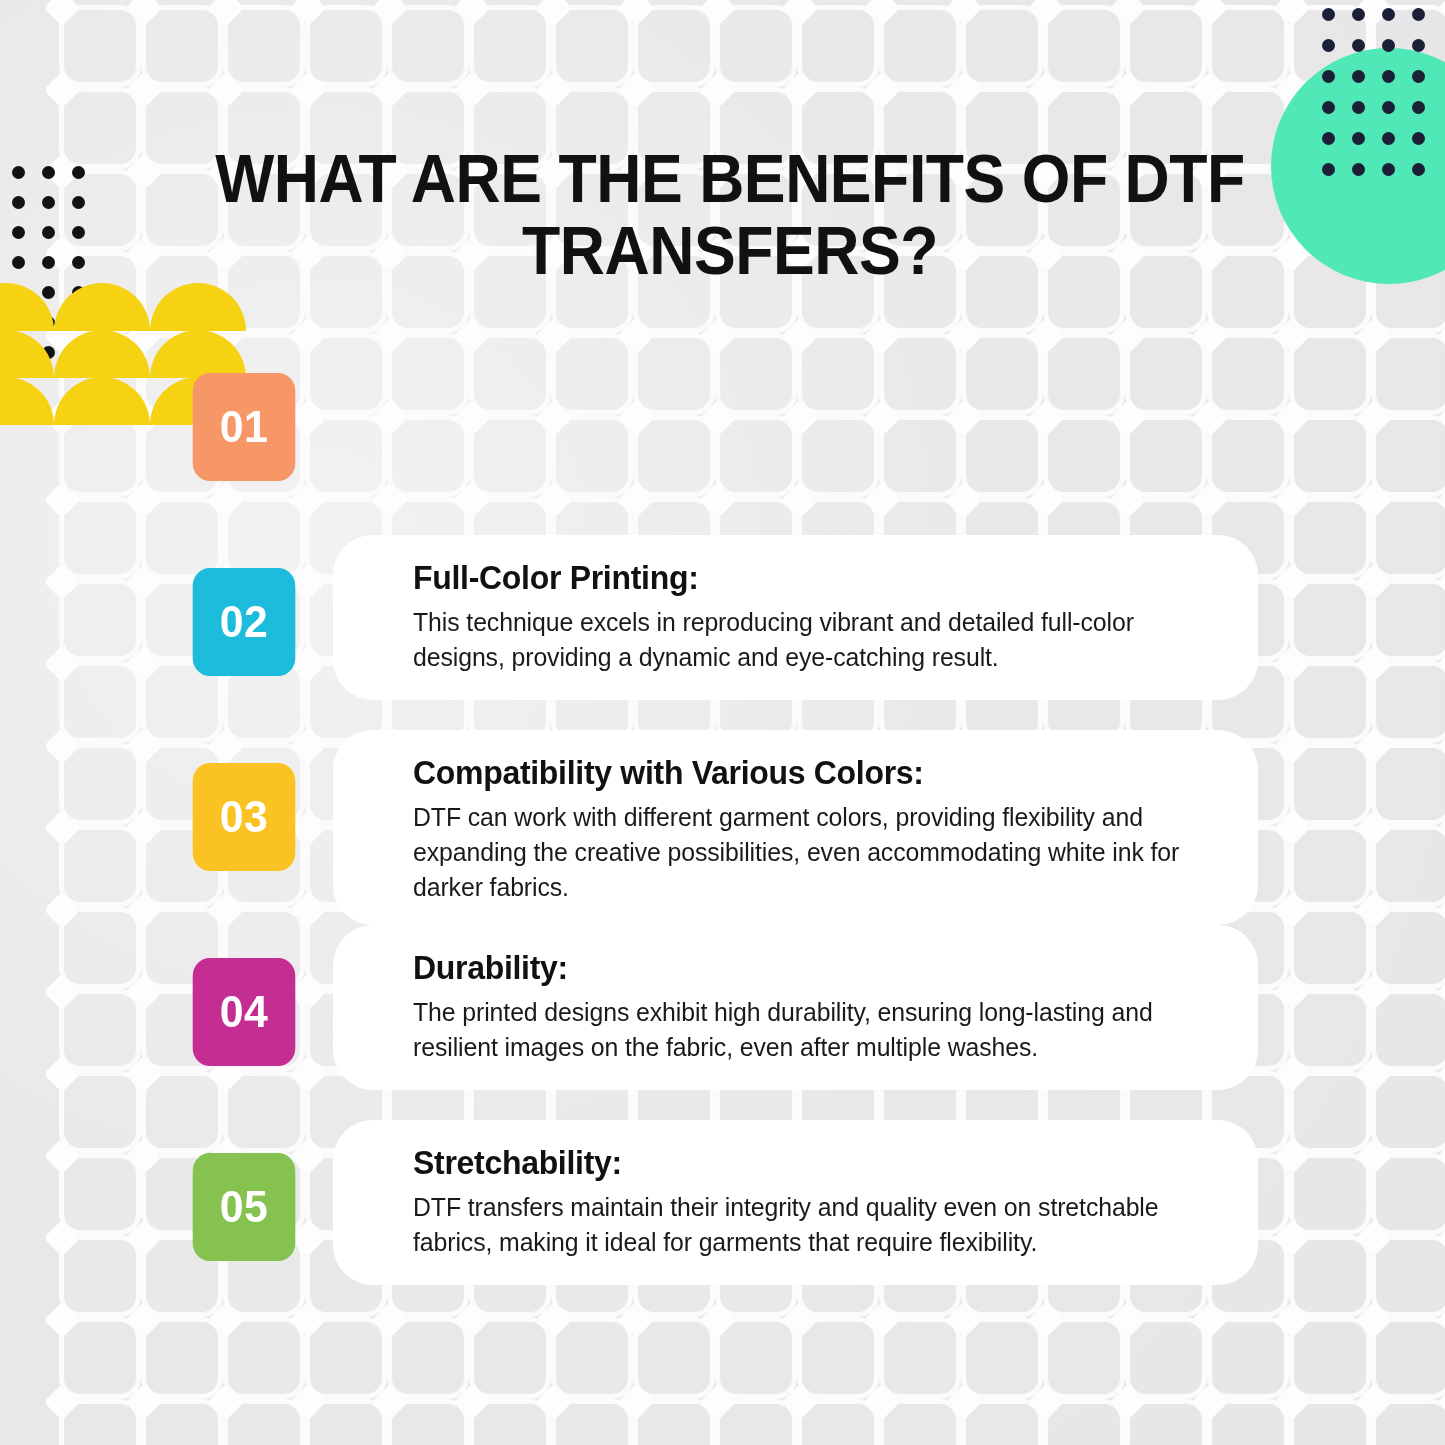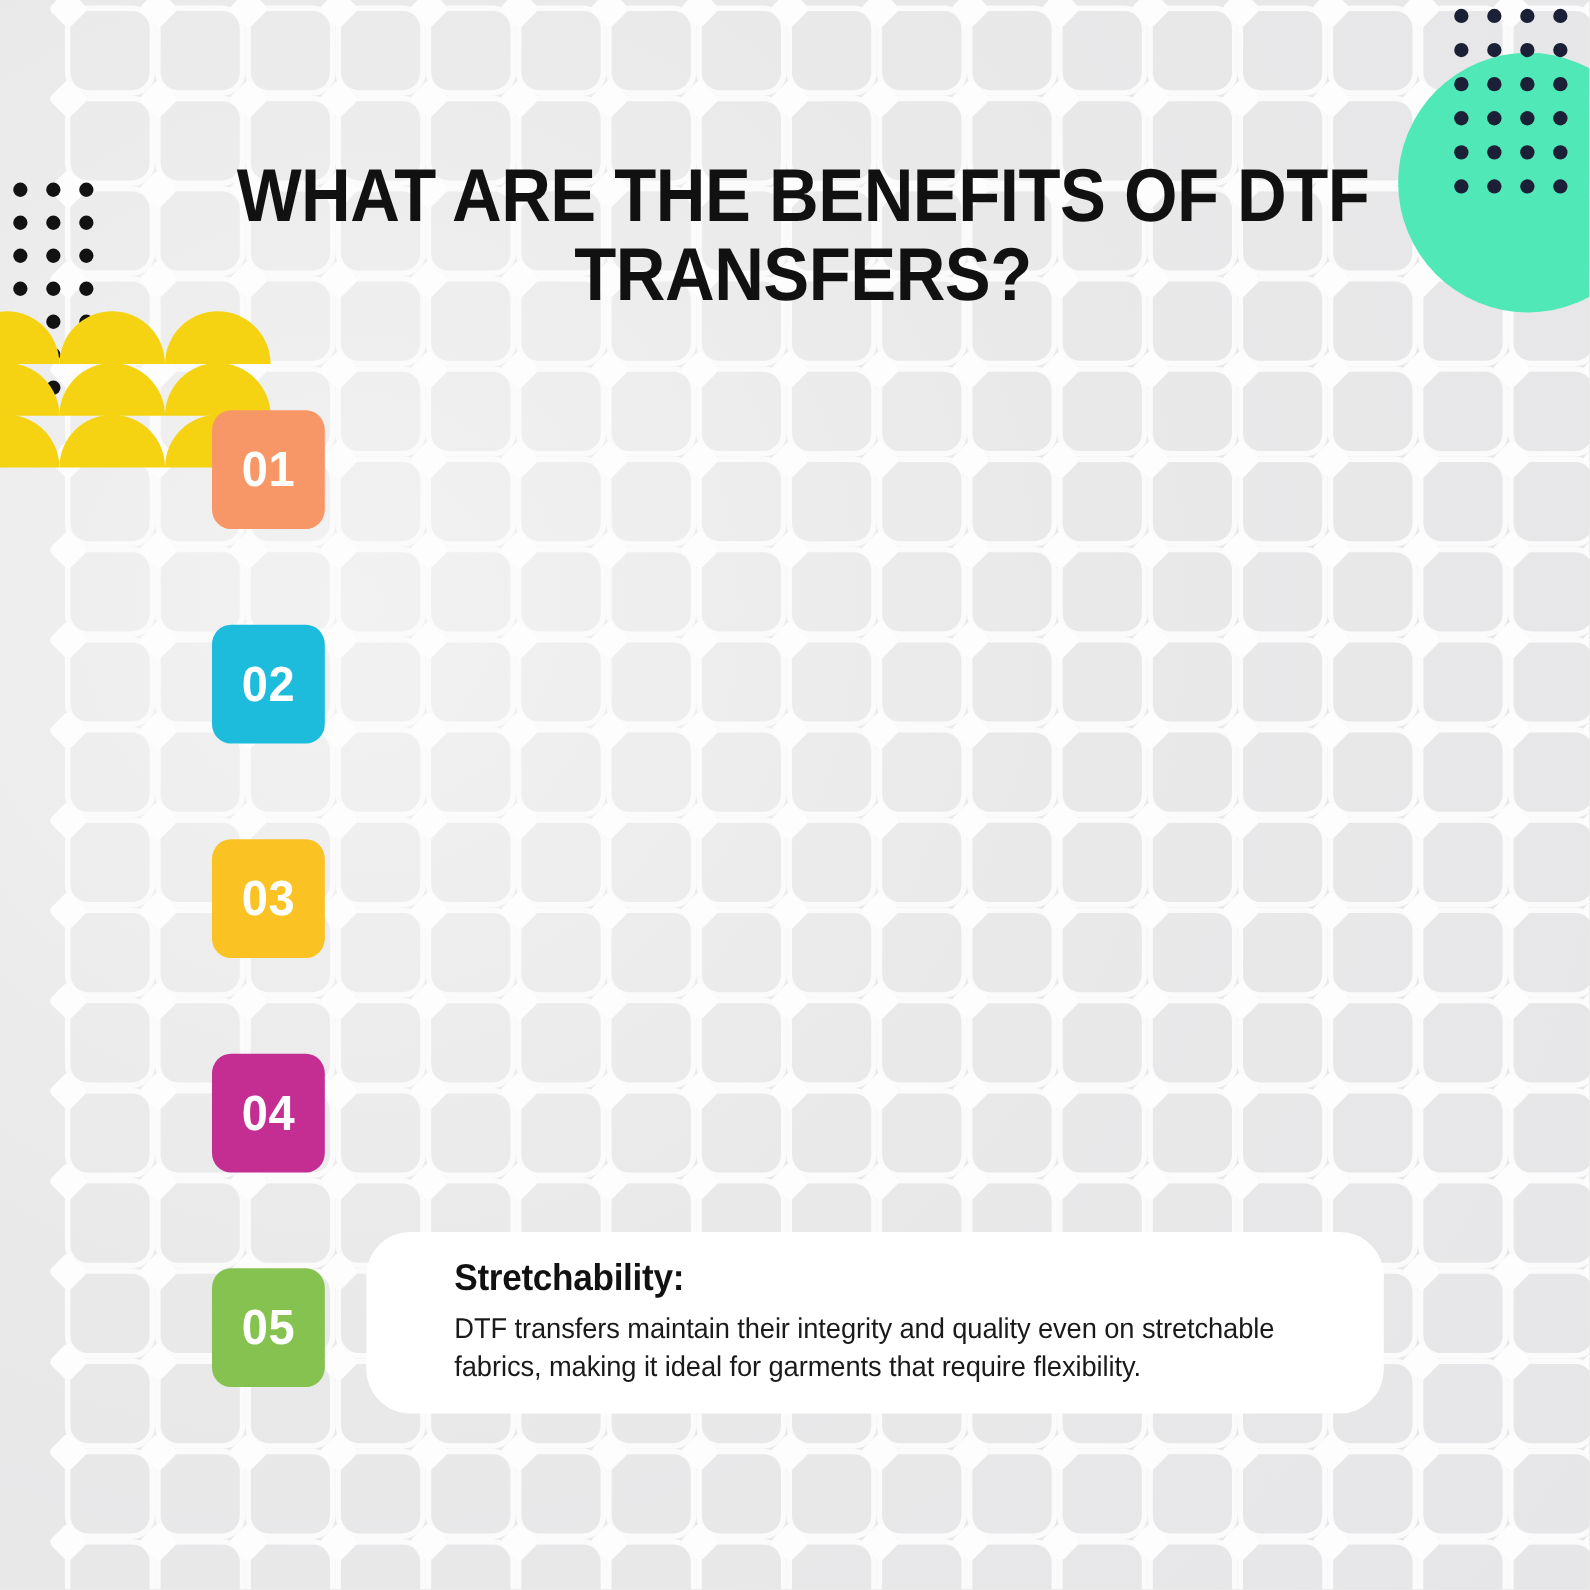--- a/index.html
+++ b/index.html
@@ -867,26 +867,38 @@
     </div>
 
   <h1 class="title">WHAT ARE THE BENEFITS OF DTF TRANSFERS?</h1>
 
   <div class="cards" id="cards">
       <div class="row">
         <div class="badge" style="background: rgb(247, 151, 103);">01</div>
       </div>
       <div class="row">
         <div class="badge" style="background: rgb(30, 188, 220);">02</div>
+        <div class="card" style="--accent: #1EBCDC;">
+          <div class="card-head">Full-Color Printing:</div>
+          <div class="card-body">This technique excels in reproducing vibrant and detailed full-color designs, providing a dynamic and eye-catching result.</div>
+        </div>
       </div>
       <div class="row">
         <div class="badge" style="background: rgb(250, 194, 35);">03</div>
+        <div class="card" style="--accent: #FAC223;">
+          <div class="card-head">Compatibility with Various Colors:</div>
+          <div class="card-body">DTF can work with different garment colors, providing flexibility and expanding the creative possibilities, even accommodating white ink for darker fabrics.</div>
+        </div>
       </div>
       <div class="row">
         <div class="badge" style="background: rgb(196, 46, 147);">04</div>
+        <div class="card" style="--accent: #C42E93;">
+          <div class="card-head">Durability:</div>
+          <div class="card-body">The printed designs exhibit high durability, ensuring long-lasting and resilient images on the fabric, even after multiple washes.</div>
+        </div>
       </div>
       <div class="row">
         <div class="badge" style="background: rgb(133, 194, 79);">05</div>
         <div class="card" style="--accent: #85C24F;">
           <div class="card-head">Stretchability:</div>
           <div class="card-body">DTF transfers maintain their integrity and quality even on stretchable fabrics, making it ideal for garments that require flexibility.</div>
         </div>
       </div>
     </div>
 

